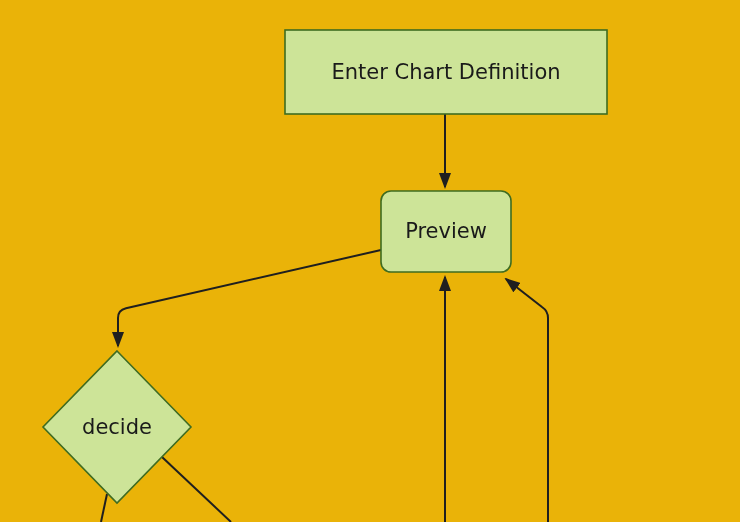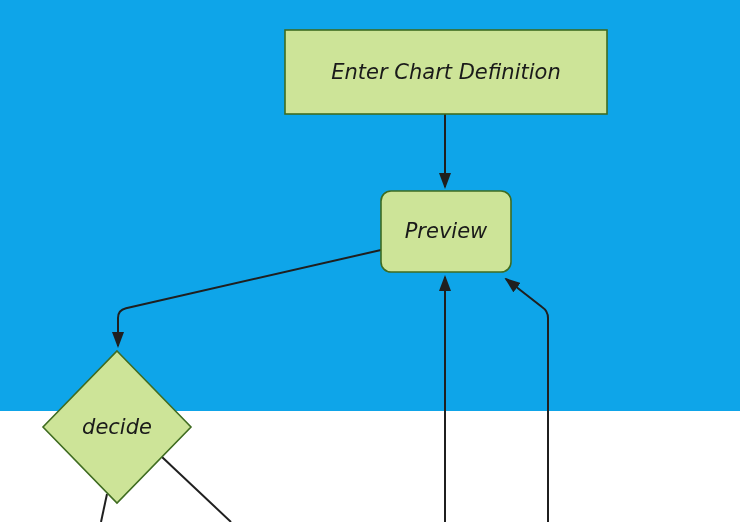--- a/index.html
+++ b/index.html
@@ -6,23 +6,22 @@
   body {
     width: 740px;
     height: 522px;
     background: #ffffff;
     overflow: hidden;
     font-family: "DejaVu Sans", "Liberation Sans", sans-serif;
   }
   .canvas {
     position: relative;
     width: 740px;
-    height: 411px;
-    background: #0ea5e9;
-    font-style: italic;
+    height: 522px;
+    background: #eab308;
   }
   svg { display: block; }
   .edge {
     fill: none;
     stroke-width: 2px;
     stroke-linejoin: round;
     stroke-linecap: butt;
   }
   .node-shape {
     stroke-width: 1.6px;

